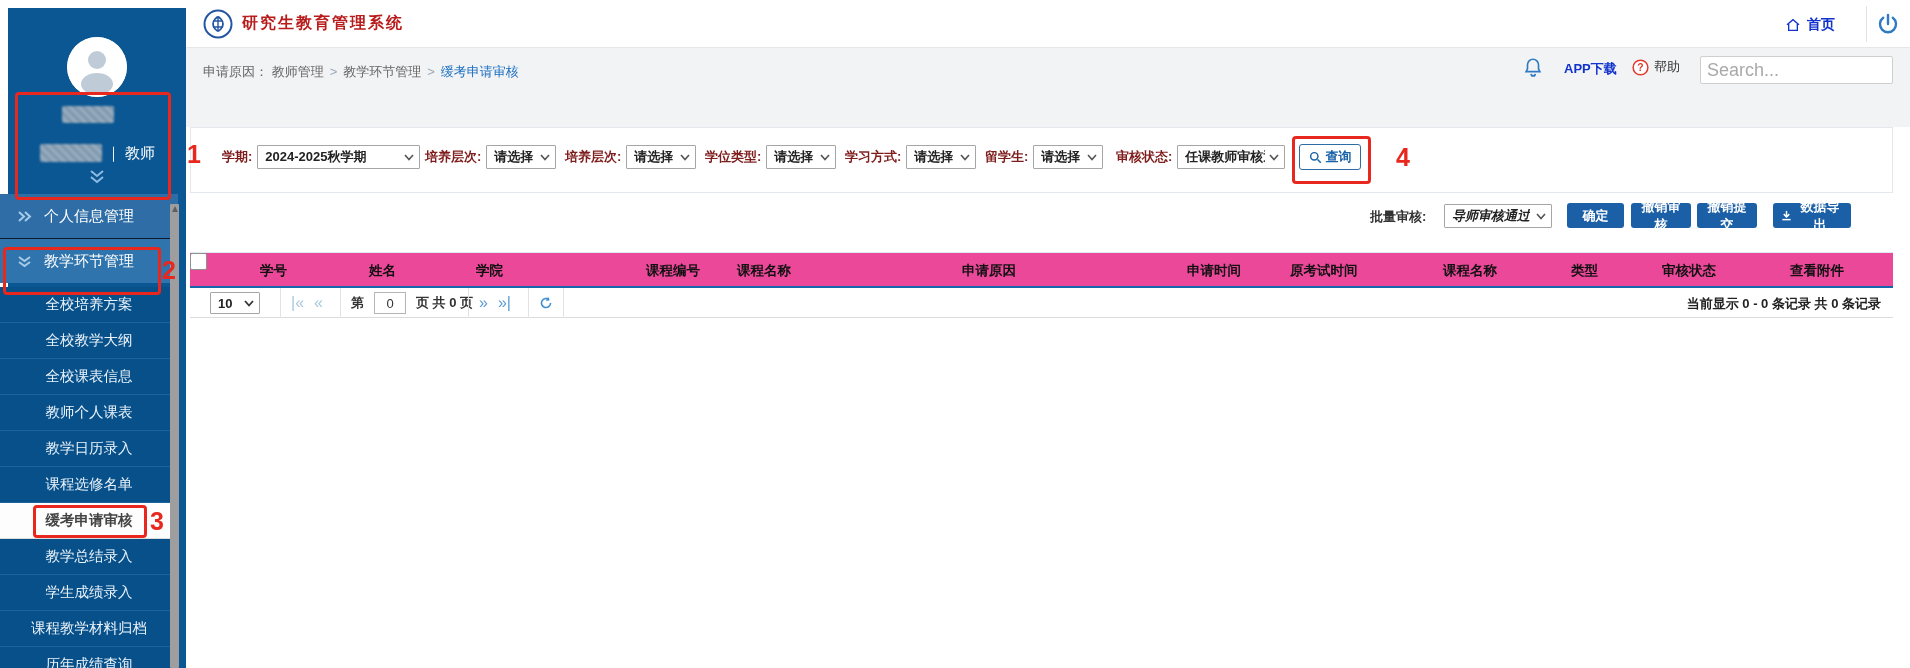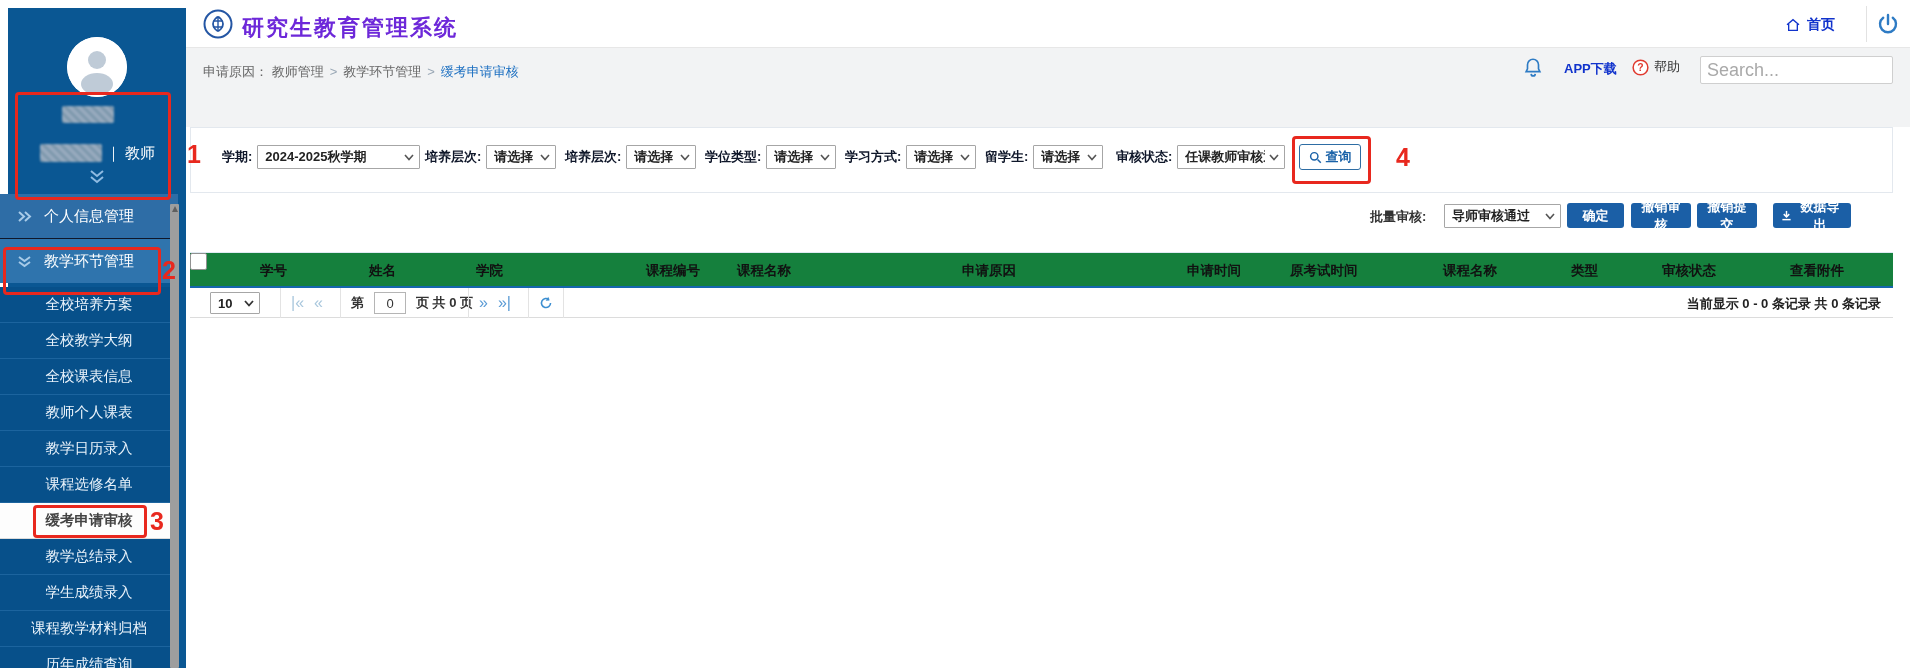--- a/index.html
+++ b/index.html
@@ -2,21 +2,21 @@
 <html><head>
 <meta charset="utf-8">
 <style>
   html,body{margin:0;padding:0;background:#fff;}
   body{font-family:"Liberation Sans","DejaVu Sans",sans-serif;color:#333;}
   .stage{position:relative;width:1910px;height:668px;background:#fff;overflow:hidden;}
   .abs{position:absolute;}
   
   .band-top{left:186px;top:0;width:1724px;height:47px;background:#fff;border-bottom:1px solid #e7e7e7;}
   .band-gray{left:186px;top:48px;width:1724px;height:79px;background:#f2f3f4;}
-  .app-title{left:242px;top:13px;font-size:22px;font-weight:bold;color:#6d28d9;letter-spacing:2px;}
+  .app-title{left:242px;top:13px;font-size:16px;font-weight:bold;color:#b91c1c;letter-spacing:2px;}
   .logo{left:203px;top:9px;width:30px;height:30px;}
   .hdr-right{top:16px;display:flex;align-items:center;gap:6px;}
   .home-link{left:1785px;color:#1133cc;font-weight:bold;font-size:14px;}
   .hdr-divider{left:1866px;top:6px;width:1px;height:36px;background:#e2e2e2;}
   .power{left:1876px;top:12px;width:24px;height:24px;color:#2e7bc4;}
   
   .crumbs{left:203px;top:63px;font-size:13px;color:#666;}
   .crumbs .sep{color:#99a7b5;margin:0 6px;}
   .crumb-active{color:#1a6ec0;}
   .bell{left:1522px;top:55px;width:22px;height:24px;color:#2e7bc4;}
@@ -38,31 +38,31 @@
   .menu1{top:194px;background:#2e6da6;border-bottom:2px solid #0f172a;}
   .menu2{top:239px;background:#2f74ad;}
   .submenu{left:0;top:287px;width:178px;}
   .sub-item{width:178px;height:35px;line-height:35px;text-align:center;color:#eaf3fb;font-size:14.5px;background:#07508a;border-bottom:1px solid #1c649e;}
   .sub-item.active{background:#fdfdfd;color:#444;font-weight:bold;border-bottom:1px solid #dcdcdc;}
   .sb-scroll{left:170px;top:204px;width:9px;height:464px;background:#9e9e9e;border-radius:1px;}
   .sb-arrow{left:171.5px;top:206px;width:0;height:0;border-left:3.5px solid transparent;border-right:3.5px solid transparent;border-bottom:6px solid #5f5f5f;}
   
   .card{left:190px;top:127px;width:1703px;height:66px;background:#fff;border:1px solid #e3e8ee;box-sizing:border-box;}
   .fgroup{top:145px;display:flex;align-items:center;}
-  .flabel{font-size:13px;font-weight:600;color:#0f172a;margin-right:5px;white-space:nowrap;}
+  .flabel{font-size:13px;font-weight:600;color:#7f1d1d;margin-right:5px;white-space:nowrap;}
   .sel{height:24px;background:#fff;border:1px solid #a6a6a6;border-radius:1px;display:flex;align-items:center;justify-content:space-between;box-sizing:border-box;padding:0 5px 0 7px;}
   .sel .sv{font-size:13px;font-weight:600;color:#222;white-space:nowrap;overflow:hidden;}
   .chev{width:10px;height:7px;flex:0 0 auto;color:#555;margin-left:4px;}
   .btn-query{left:1299px;top:144px;width:62px;height:26px;background:#fff;border:1px solid #2e6da4;border-radius:3px;color:#1a62a8;font-size:13px;font-weight:bold;display:flex;align-items:center;justify-content:center;gap:4px;box-sizing:border-box;cursor:pointer;}
   
   .batch-label{left:1370px;top:208px;font-size:13px;font-weight:bold;color:#333;}
-  .batch-sel{left:1444px;top:204px;width:117px;}
+  .batch-sel{left:1444px;top:204px;width:108px;font-style:italic;}
   .bbtn{top:203px;height:25px;background:#1b5fa6;border:none;border-radius:3px;color:#fff;font-size:13px;font-weight:bold;display:flex;align-items:center;justify-content:center;gap:5px;cursor:pointer;box-sizing:border-box;padding:0 8px;}
   
-  .thead{left:190px;top:252px;width:1703px;height:33px;border-top:1px solid #dfeaf3;border-bottom:3px solid #1566ad;box-sizing:content-box;background:#15803d;font-family:Liberation Serif, serif;}
+  .thead{left:190px;top:252px;width:1703px;height:33px;border-top:1px solid #dfeaf3;border-bottom:3px solid #1566ad;box-sizing:content-box;background:#ec4899;font-family:Liberation Serif, serif;}
   .th{position:absolute;top:9px;font-size:13.5px;font-weight:bold;color:#111;white-space:nowrap;}
   .cbx{left:45px;top:8px;width:15px;height:15px;background:#fff;border:1px solid #919191;border-radius:2px;}
   .pager{left:190px;top:288px;width:1703px;height:30px;background:#fff;border-bottom:1px solid #dcdcdc;box-sizing:border-box;}
   .pgsel{left:20px;top:4px;width:50px;}
   .pgseg{position:absolute;top:0;height:30px;display:flex;align-items:center;border-left:1px solid #e3e3e3;padding:0 10px;gap:10px;}
   .pgico{font-size:16px;line-height:1;cursor:pointer;}
   .dim{color:#a9c7dd;} .lit{color:#5b9bd5;}
   .pg-input{width:26px;height:18px;border:1px solid #b5b5b5;font-size:13px;text-align:center;color:#333;font-family:inherit;}
   .pgtxt{font-size:13px;font-weight:600;color:#333;white-space:nowrap;}
   .summary{right:12px;top:7px;position:absolute;font-size:13px;font-weight:600;color:#222;white-space:nowrap;}

